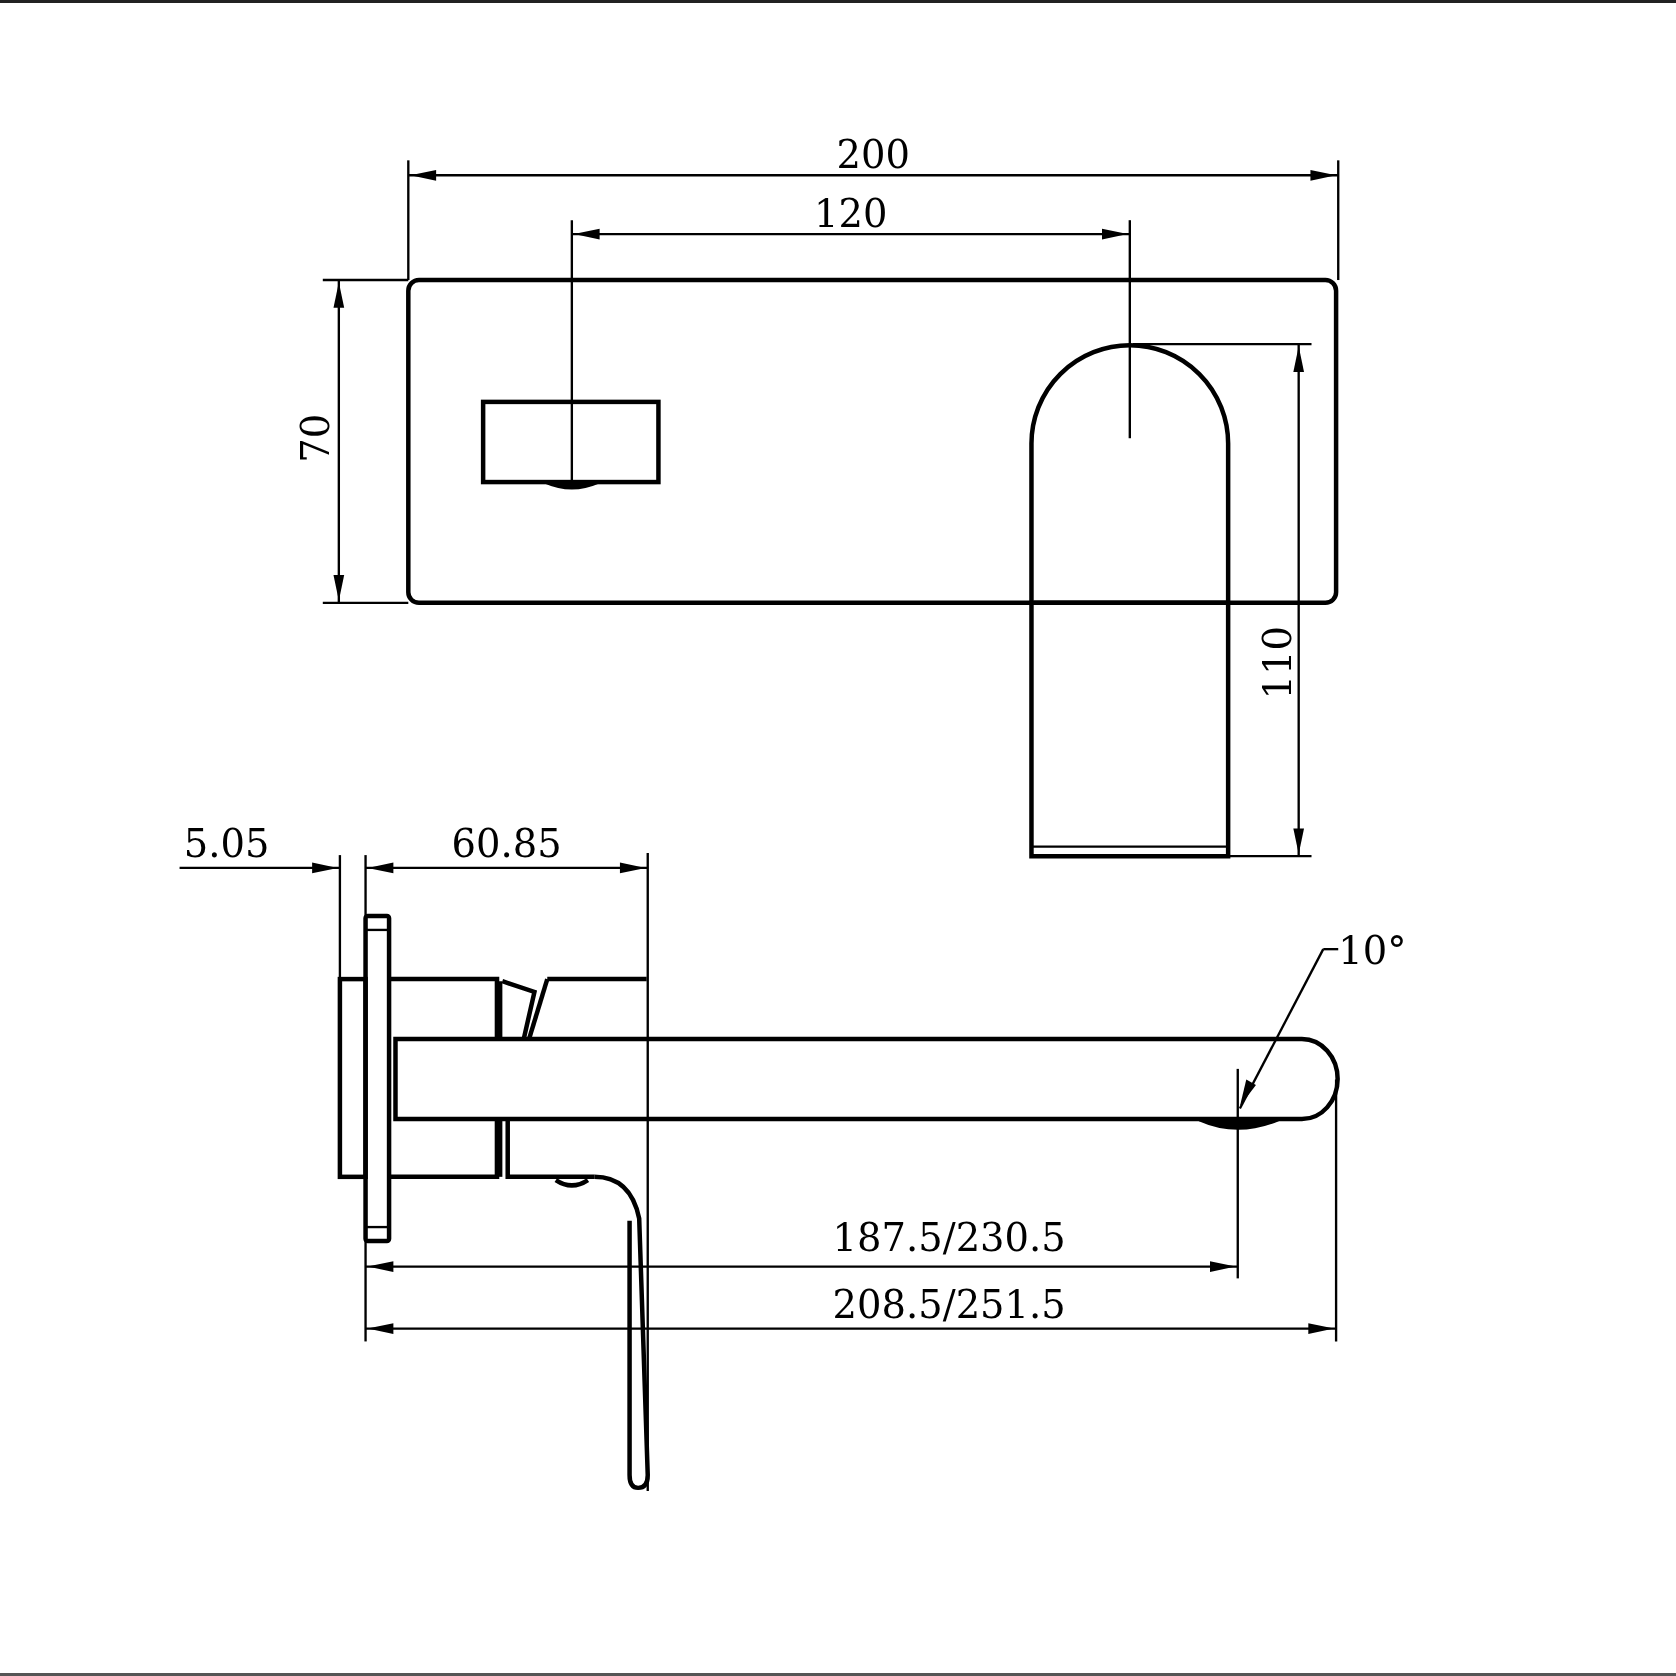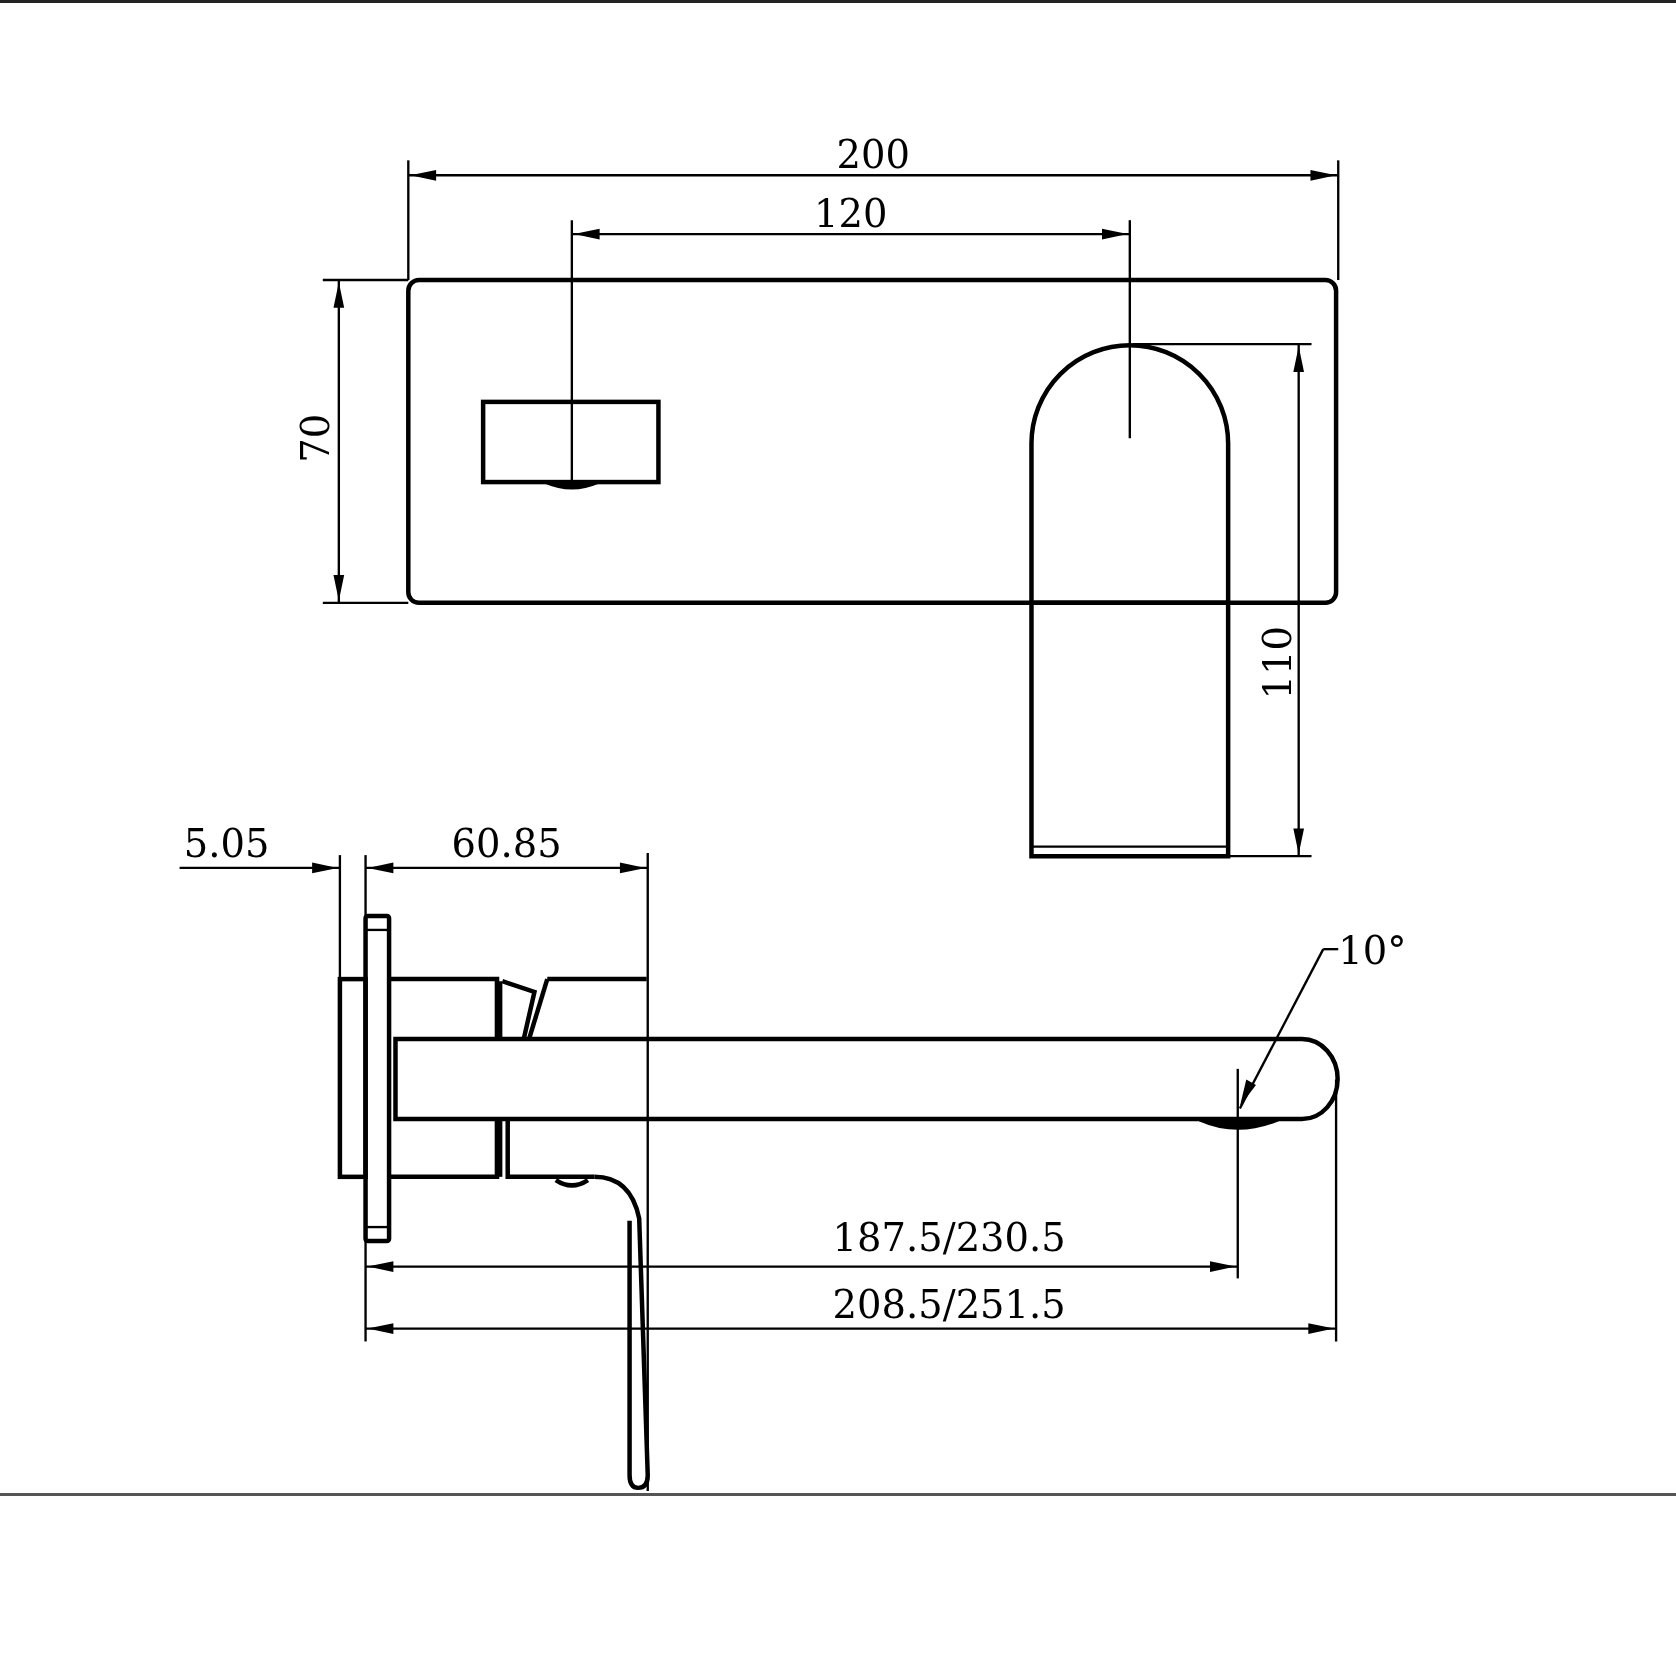--- a/index.html
+++ b/index.html
@@ -1,17 +1,17 @@
 <!DOCTYPE html>
 <html><head>
 <meta charset="utf-8">
 <style>
   html, body { margin: 0; padding: 0; background: #ffffff; }
   body { width: 1676px; height: 1676px; overflow: hidden; position: relative; }
-  .frame { position: absolute; left: 0; top: 0; width: 1676px; height: 1496px; }
+  .frame { position: absolute; left: 0; top: 0; width: 1676px; height: 1676px; }
   svg { display: block; width: 1676px; height: 1676px; }
   .ln { stroke: #000; fill: none; }
   .thick { stroke-width: 4.2; }
   .thin { stroke-width: 2.2; }
   .arr { fill: #000; stroke: none; }
   .dim-text { font-family: "DejaVu Serif", "Liberation Serif", serif; font-size: 36px; fill: #000; }
   .border-top { position: absolute; left: 0; top: 0; width: 100%; height: 3px; background: #222; }
   .border-bot { position: absolute; left: 0; bottom: 0; width: 100%; height: 3px; background: #555; }
 </style>
 </head>

